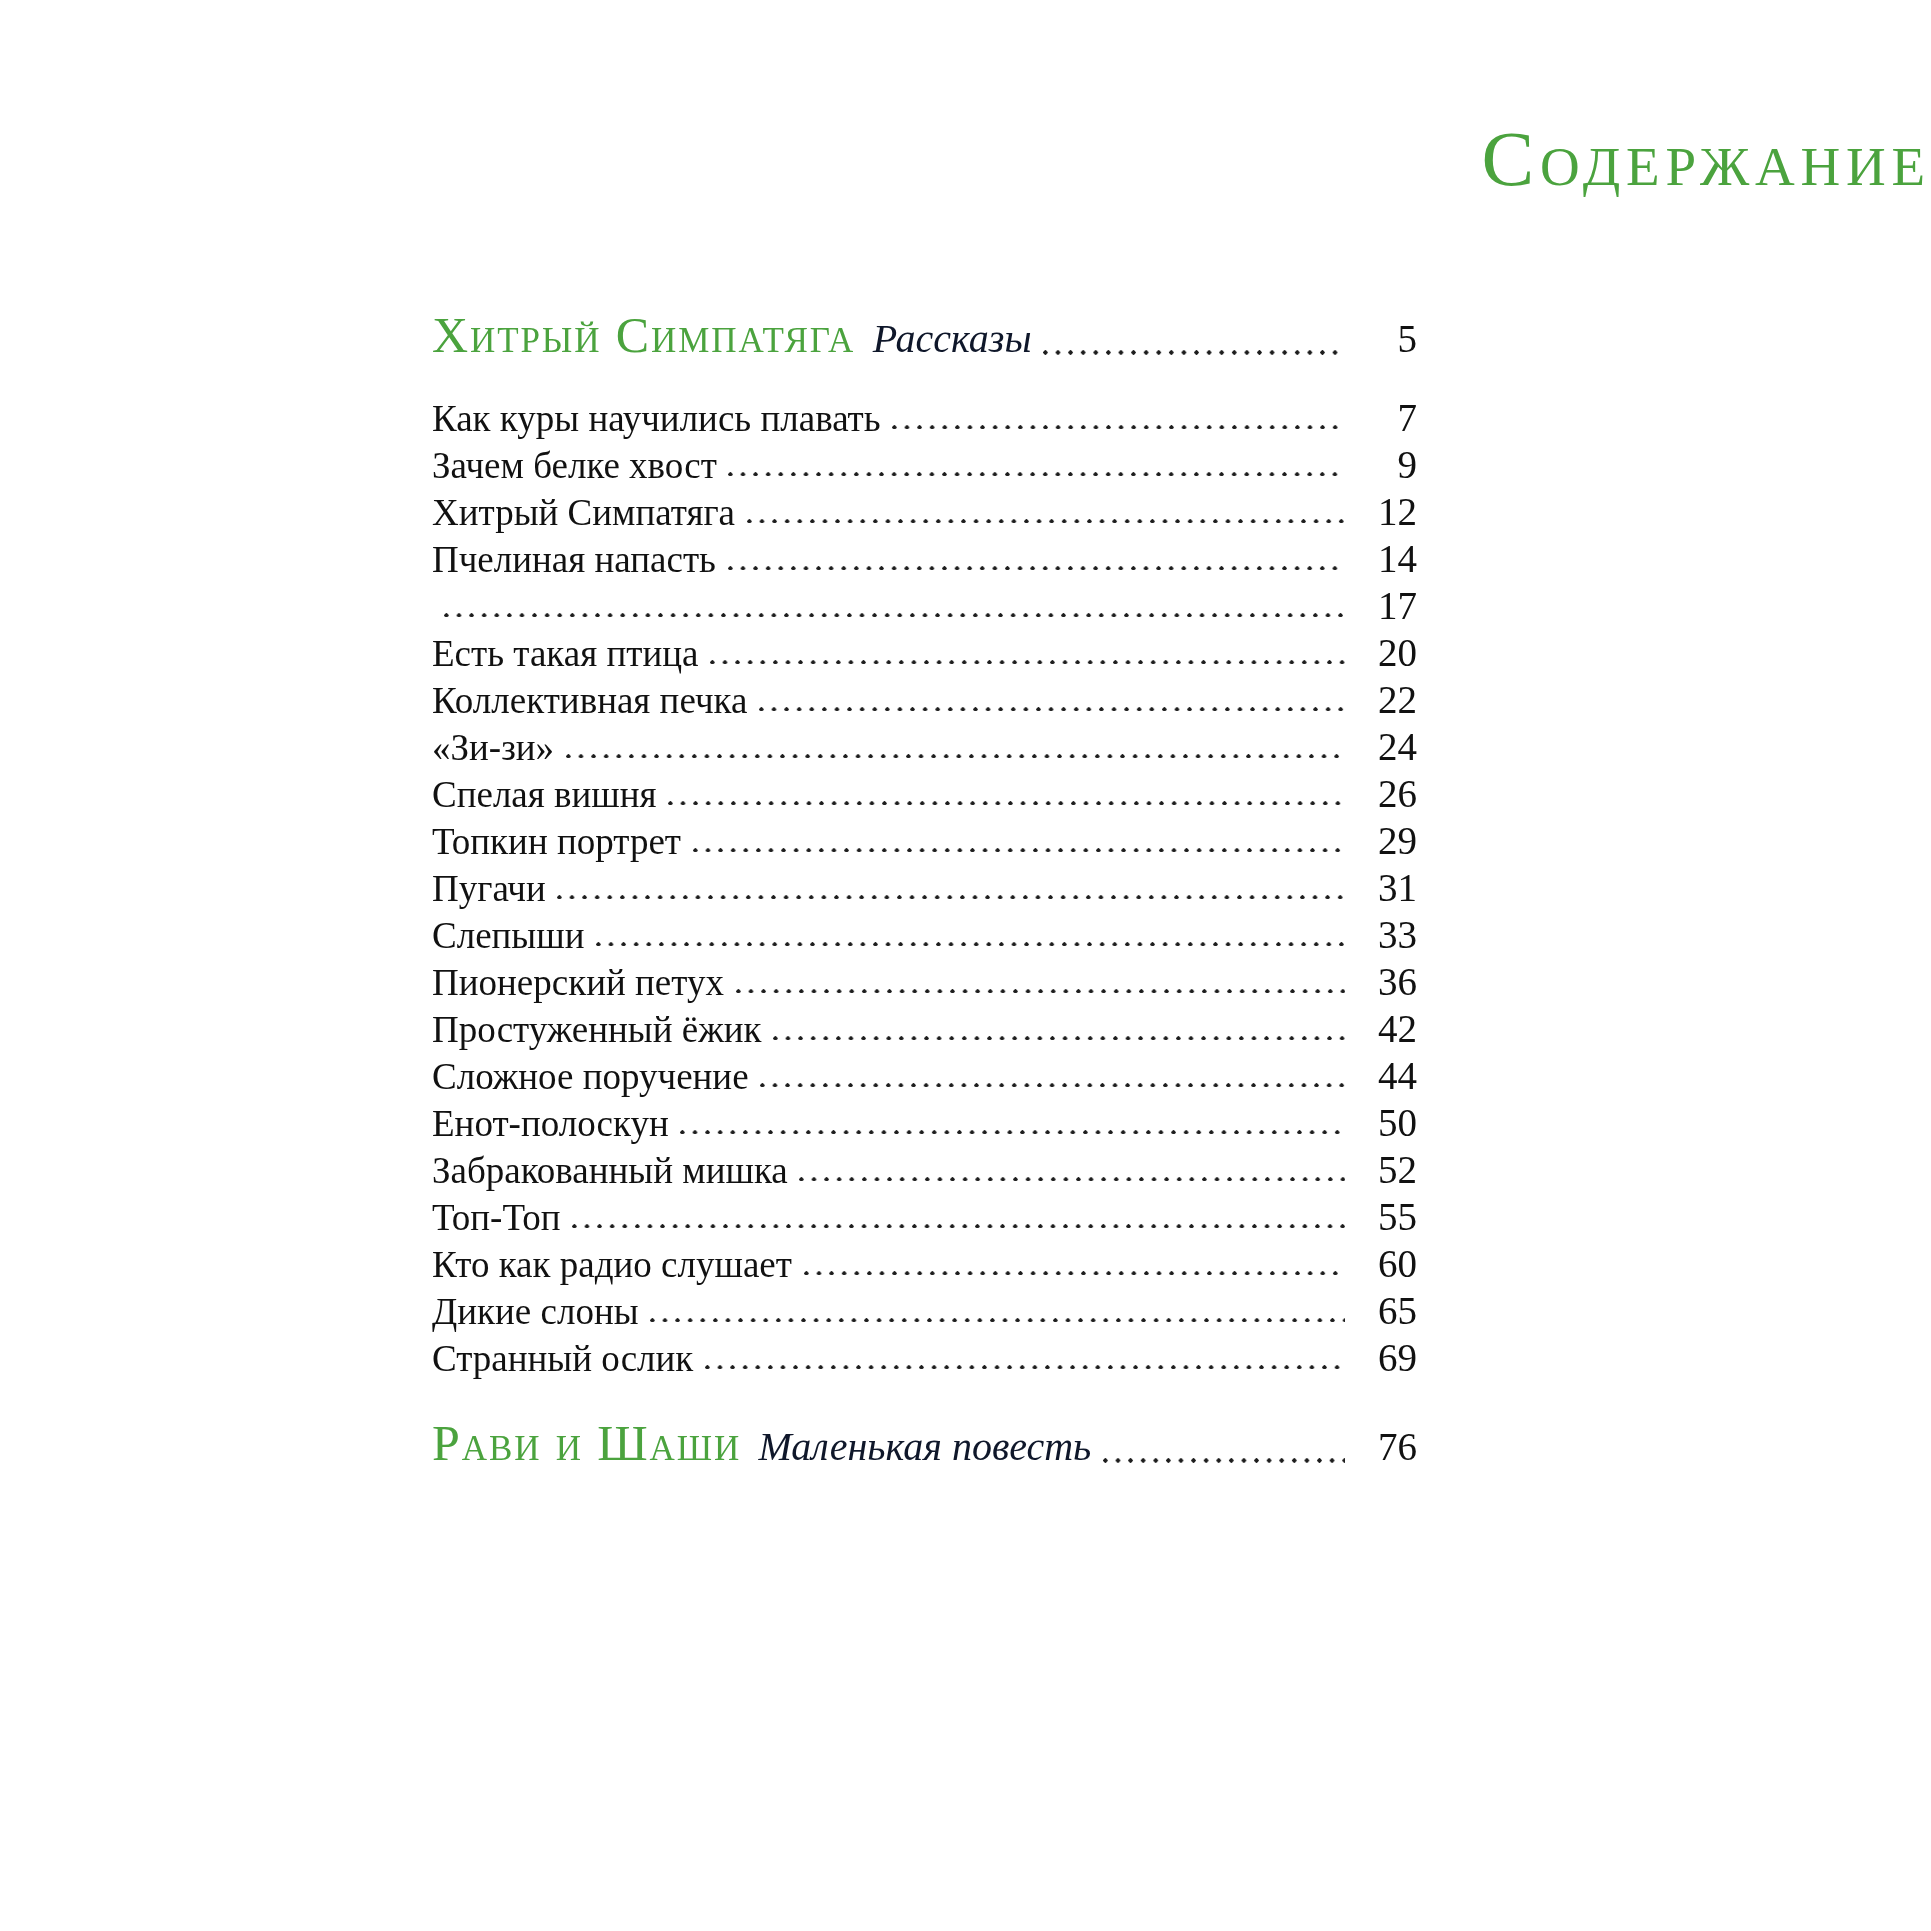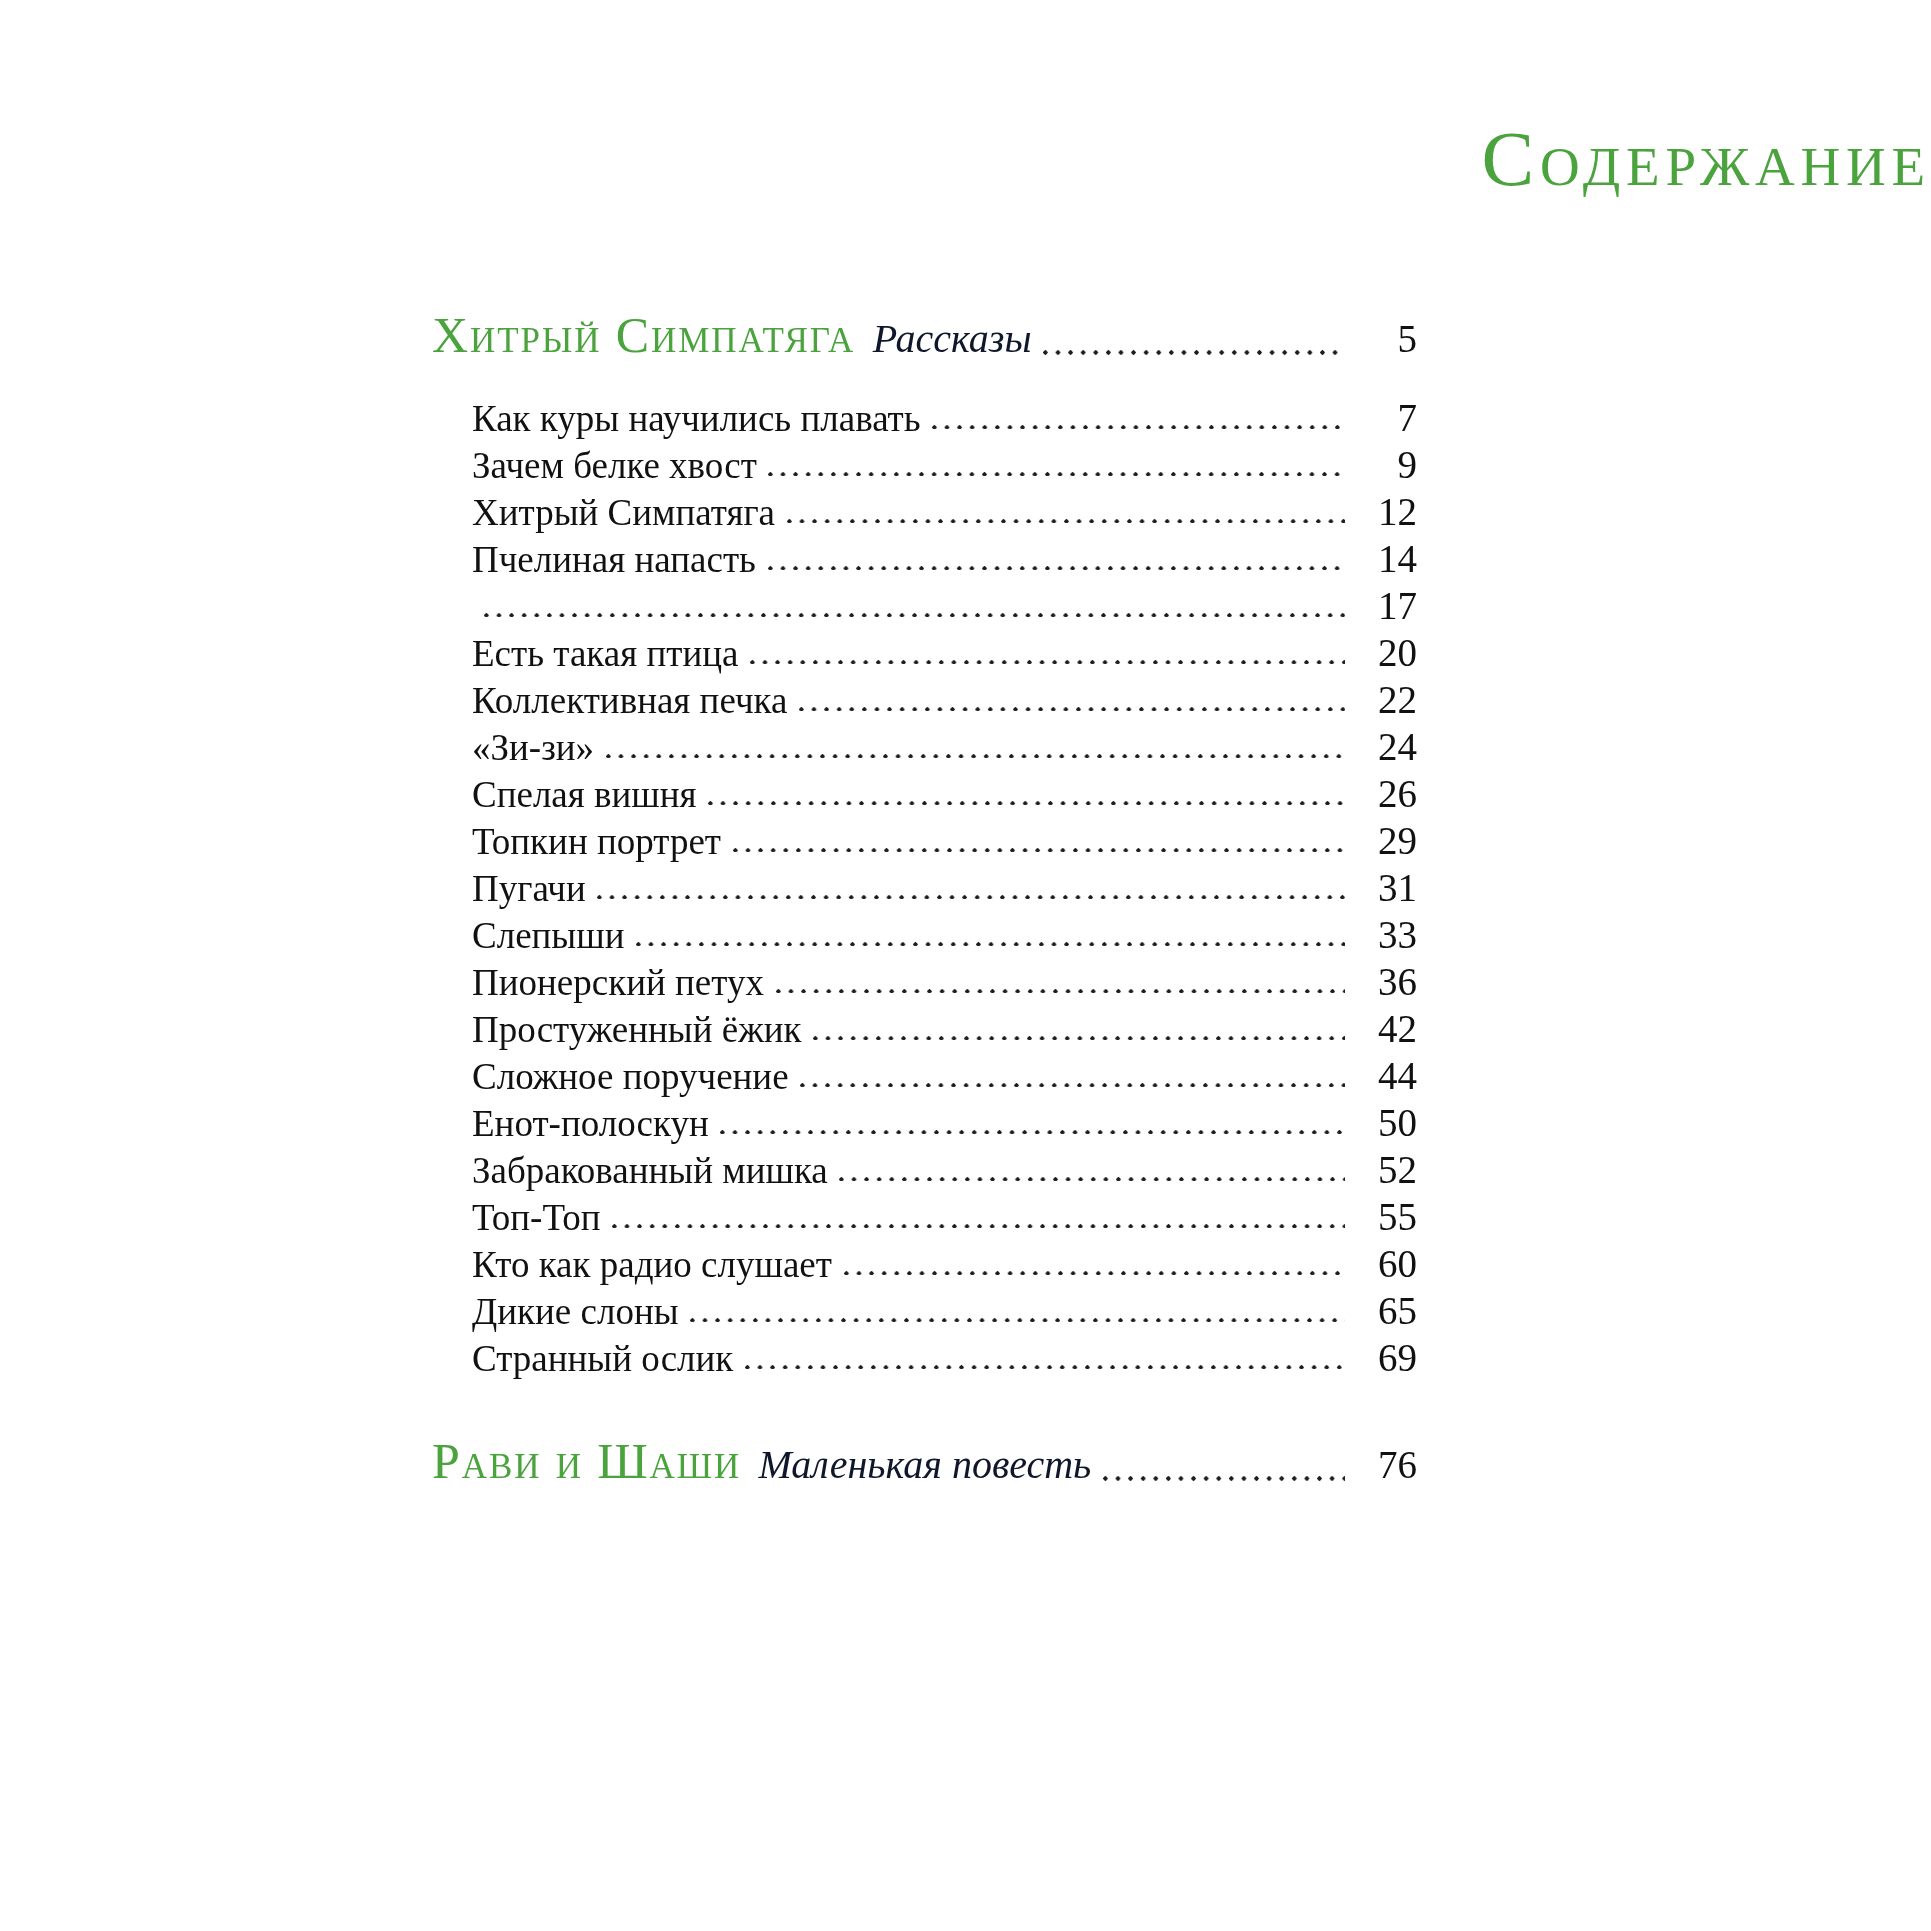--- a/index.html
+++ b/index.html
@@ -50,21 +50,20 @@
     color: #4ba33e;
     margin-right: 17.4px;
   }
   .sec-sub {
     font-style: italic;
     font-size: 40px;
     color: #0f172a;
   }
   .entries {
     margin-top: 25px;
-    margin-left: 40px;
   }
   .entry-row {
     display: flex;
     align-items: baseline;
     height: 47px;
     line-height: 47px;
     white-space: nowrap;
   }
   .entry-title {
     font-size: 37px;
@@ -82,21 +81,21 @@
   .section-row .leader {
     margin-bottom: 14.5px;
   }
   .pagenum {
     font-size: 39px;
     color: #111111;
     min-width: 62px;
     text-align: right;
   }
   .section-final {
-    margin-top: 50px;
+    margin-top: 32px;
   }
 </style>
 </head>
 <body>
 
 <div class="page">
 
   <h1 class="page-title">Содержание</h1>
 
   <div class="content">

